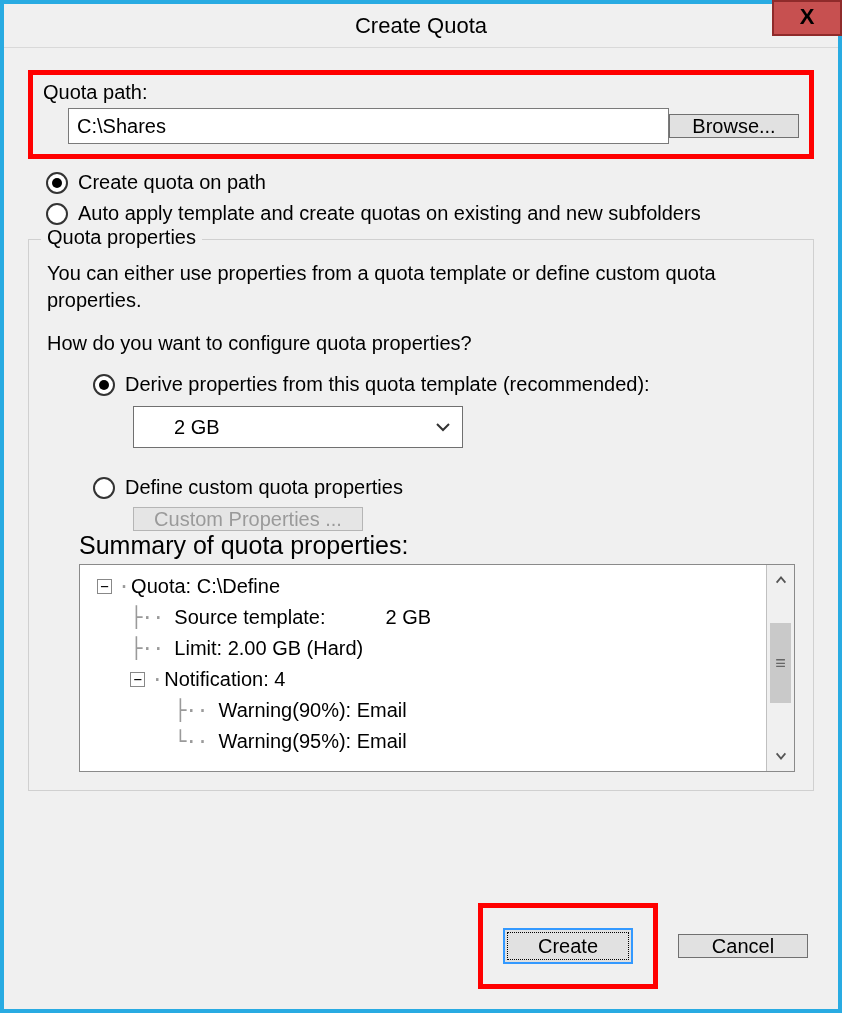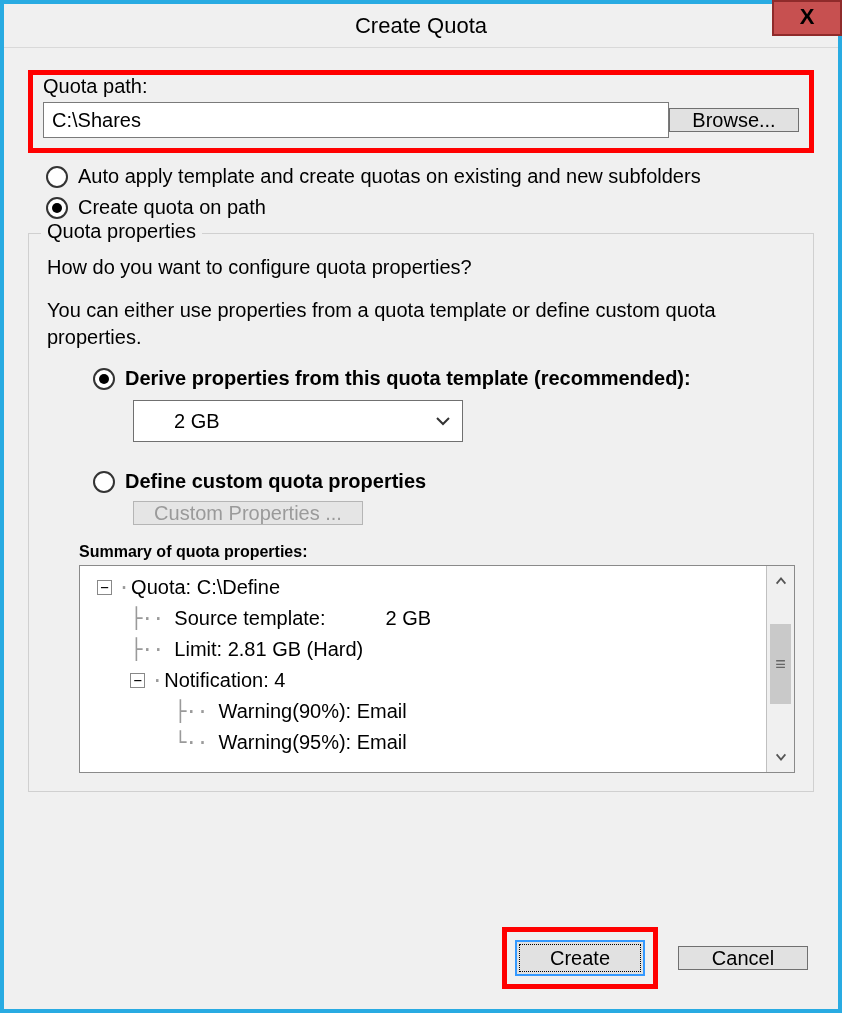--- a/index.html
+++ b/index.html
@@ -37,23 +37,23 @@
     color:#000; font-weight:bold; font-size:22px;
     text-align:center; line-height:30px;
     font-family:Arial,sans-serif;
     cursor:default;
   }
   .content { padding:22px 24px 0 24px; }
 
   
   .hl { border:5px solid #ff0000; }
 
-  .path-section { padding:0 10px 10px 10px; margin-bottom:12px; }
+  .path-section { padding:6px 10px 10px 10px; margin-bottom:12px; }
   .path-label { font-size:20px; margin-bottom:4px; }
-  .path-row { display:flex; align-items:center; }
+  .path-row { display:flex; align-items:center;margin-left:25px; }
   .text-input {
     flex:1; height:36px; border:1px solid #7a7a7a; background:#fff;
     font-size:20px; padding:4px 8px; font-family:inherit;
   }
   .btn {
     height:24px; min-width:130px;
     background:#e1e1e1;
     border:1px solid #707070;
     font-size:20px; font-family:inherit;
     padding:0 14px;
@@ -74,37 +74,37 @@
   .groupbox {
     border:1px solid #d0d0d0; margin-top:14px; padding:14px 18px 18px 18px;
     position:relative;
   }
   .groupbox-title {
     position:absolute; top:-14px; left:12px; background:#f0f0f0;
     padding:0 6px; font-size:20px;
   }
   .para { font-size:20px; margin:6px 0 16px 0; line-height:1.35; }
 
-  .indent1 { margin-left:46px;font-weight:bold; }
+  .indent1 { margin-left:46px; }
   .indent2 { margin-left:86px; }
 
   .select-box {
     width:330px; height:42px; border:1px solid #707070; background:#fff;
     display:flex; align-items:center; position:relative; margin-top:10px;
     font-size:20px;
   }
   .select-box .sel-text{ flex:1; padding-left:40px; }
   .select-box .chev {
     width:38px; height:100%; display:flex; align-items:center; justify-content:center;
   }
   .chev svg{ width:16px; height:16px; stroke:#333; }
 
   .btn-disabled { color:#9a9a9a; border-color:#b5b5b5; background:#e5e5e5; }
 
-  .summary-label{ margin-top:18px; font-size:16px; }
+  .summary-label{ font-size:25px; }
   .summary-container{
     display:flex; border:1px solid #8a8a8a; background:#fff;
     height:208px; margin-top:4px;
   }
   .tree {
     flex:1; overflow:hidden; padding:6px 4px 6px 6px; font-size:20px;
     font-family:inherit; position:relative;
   }
   .tree-line{ white-space:pre; line-height:1.55; display:flex; align-items:center; }
 
@@ -131,21 +131,21 @@
     background:#c9c9c9;
     display:flex; align-items:center; justify-content:center;
   }
   .sb-thumb::after{
     content:"≡"; color:#666; font-size:18px;
   }
 
   .footer {
     position:absolute; bottom:20px; right:30px; display:flex; gap:20px; align-items:center;
   }
-  .create-hl { border:5px solid #ff0000; padding:8px; }
+  .create-hl { border:5px solid #ff0000; padding:20px; }
   .btn-focus {
     outline:1px dotted #000;
     outline-offset:-5px;
     border:2px solid #3399ff;
     background:#e1e1e1;
     height:36px; min-width:130px;
     font-size:20px; font-family:inherit;
   }
 </style>
 </head>
@@ -163,33 +163,33 @@
 
     <div class="path-section hl">
       <div class="path-label">Quota path:</div>
       <div class="path-row">
         <input class="text-input" value="C:\Shares" style="">
         <button class="btn">Browse...</button>
       </div>
     </div>
 
     <div class="radio-row">
+      <span class="radio checked"></span>
+      <span class="radio-label">Create quota on path</span>
+    </div>
+    <div class="radio-row">
       <span class="radio"></span>
       <span class="radio-label">Auto apply template and create quotas on existing and new subfolders</span>
     </div>
-    <div class="radio-row">
-      <span class="radio checked"></span>
-      <span class="radio-label">Create quota on path</span>
-    </div>
 
     <div class="groupbox">
       <div class="groupbox-title">Quota properties</div>
 
+      <div class="para">You can either use properties from a quota template or define custom quota properties.</div>
       <div class="para">How do you want to configure quota properties?</div>
-      <div class="para">You can either use properties from a quota template or define custom quota properties.</div>
 
       <div class="radio-row indent1">
         <span class="radio checked"></span>
         <span class="radio-label">Derive properties from this quota template (recommended):</span>
       </div>
 
       <div class="select-box indent2">
         <span class="sel-text">2 GB</span>
         <span class="chev">
           <svg viewBox="0 0 16 16">
@@ -220,21 +220,21 @@
             <span style="margin-left:2px">Quota: C:\Define</span>
           </div>
           <div class="tree-line">
             <span class="conn">&nbsp;&nbsp;&nbsp;&nbsp;├··&nbsp;</span>
             <span>Source template:</span>
             <span style="display:inline-block;width:60px"></span>
             <span>2 GB</span>
           </div>
           <div class="tree-line">
             <span class="conn">&nbsp;&nbsp;&nbsp;&nbsp;├··&nbsp;</span>
-            <span>Limit: 2.81 GB (Hard)</span>
+            <span>Limit: 2.00 GB (Hard)</span>
           </div>
           <div class="tree-line">
             <span class="conn">&nbsp;&nbsp;&nbsp;&nbsp;</span>
             <span class="exp-box">−</span>
             <span class="conn">·</span>
             <span style="margin-left:2px">Notification: 4</span>
           </div>
           <div class="tree-line">
             <span class="conn">&nbsp;&nbsp;&nbsp;&nbsp;&nbsp;&nbsp;&nbsp;&nbsp;├··&nbsp;</span>
             <span>Warning(90%): Email</span>

